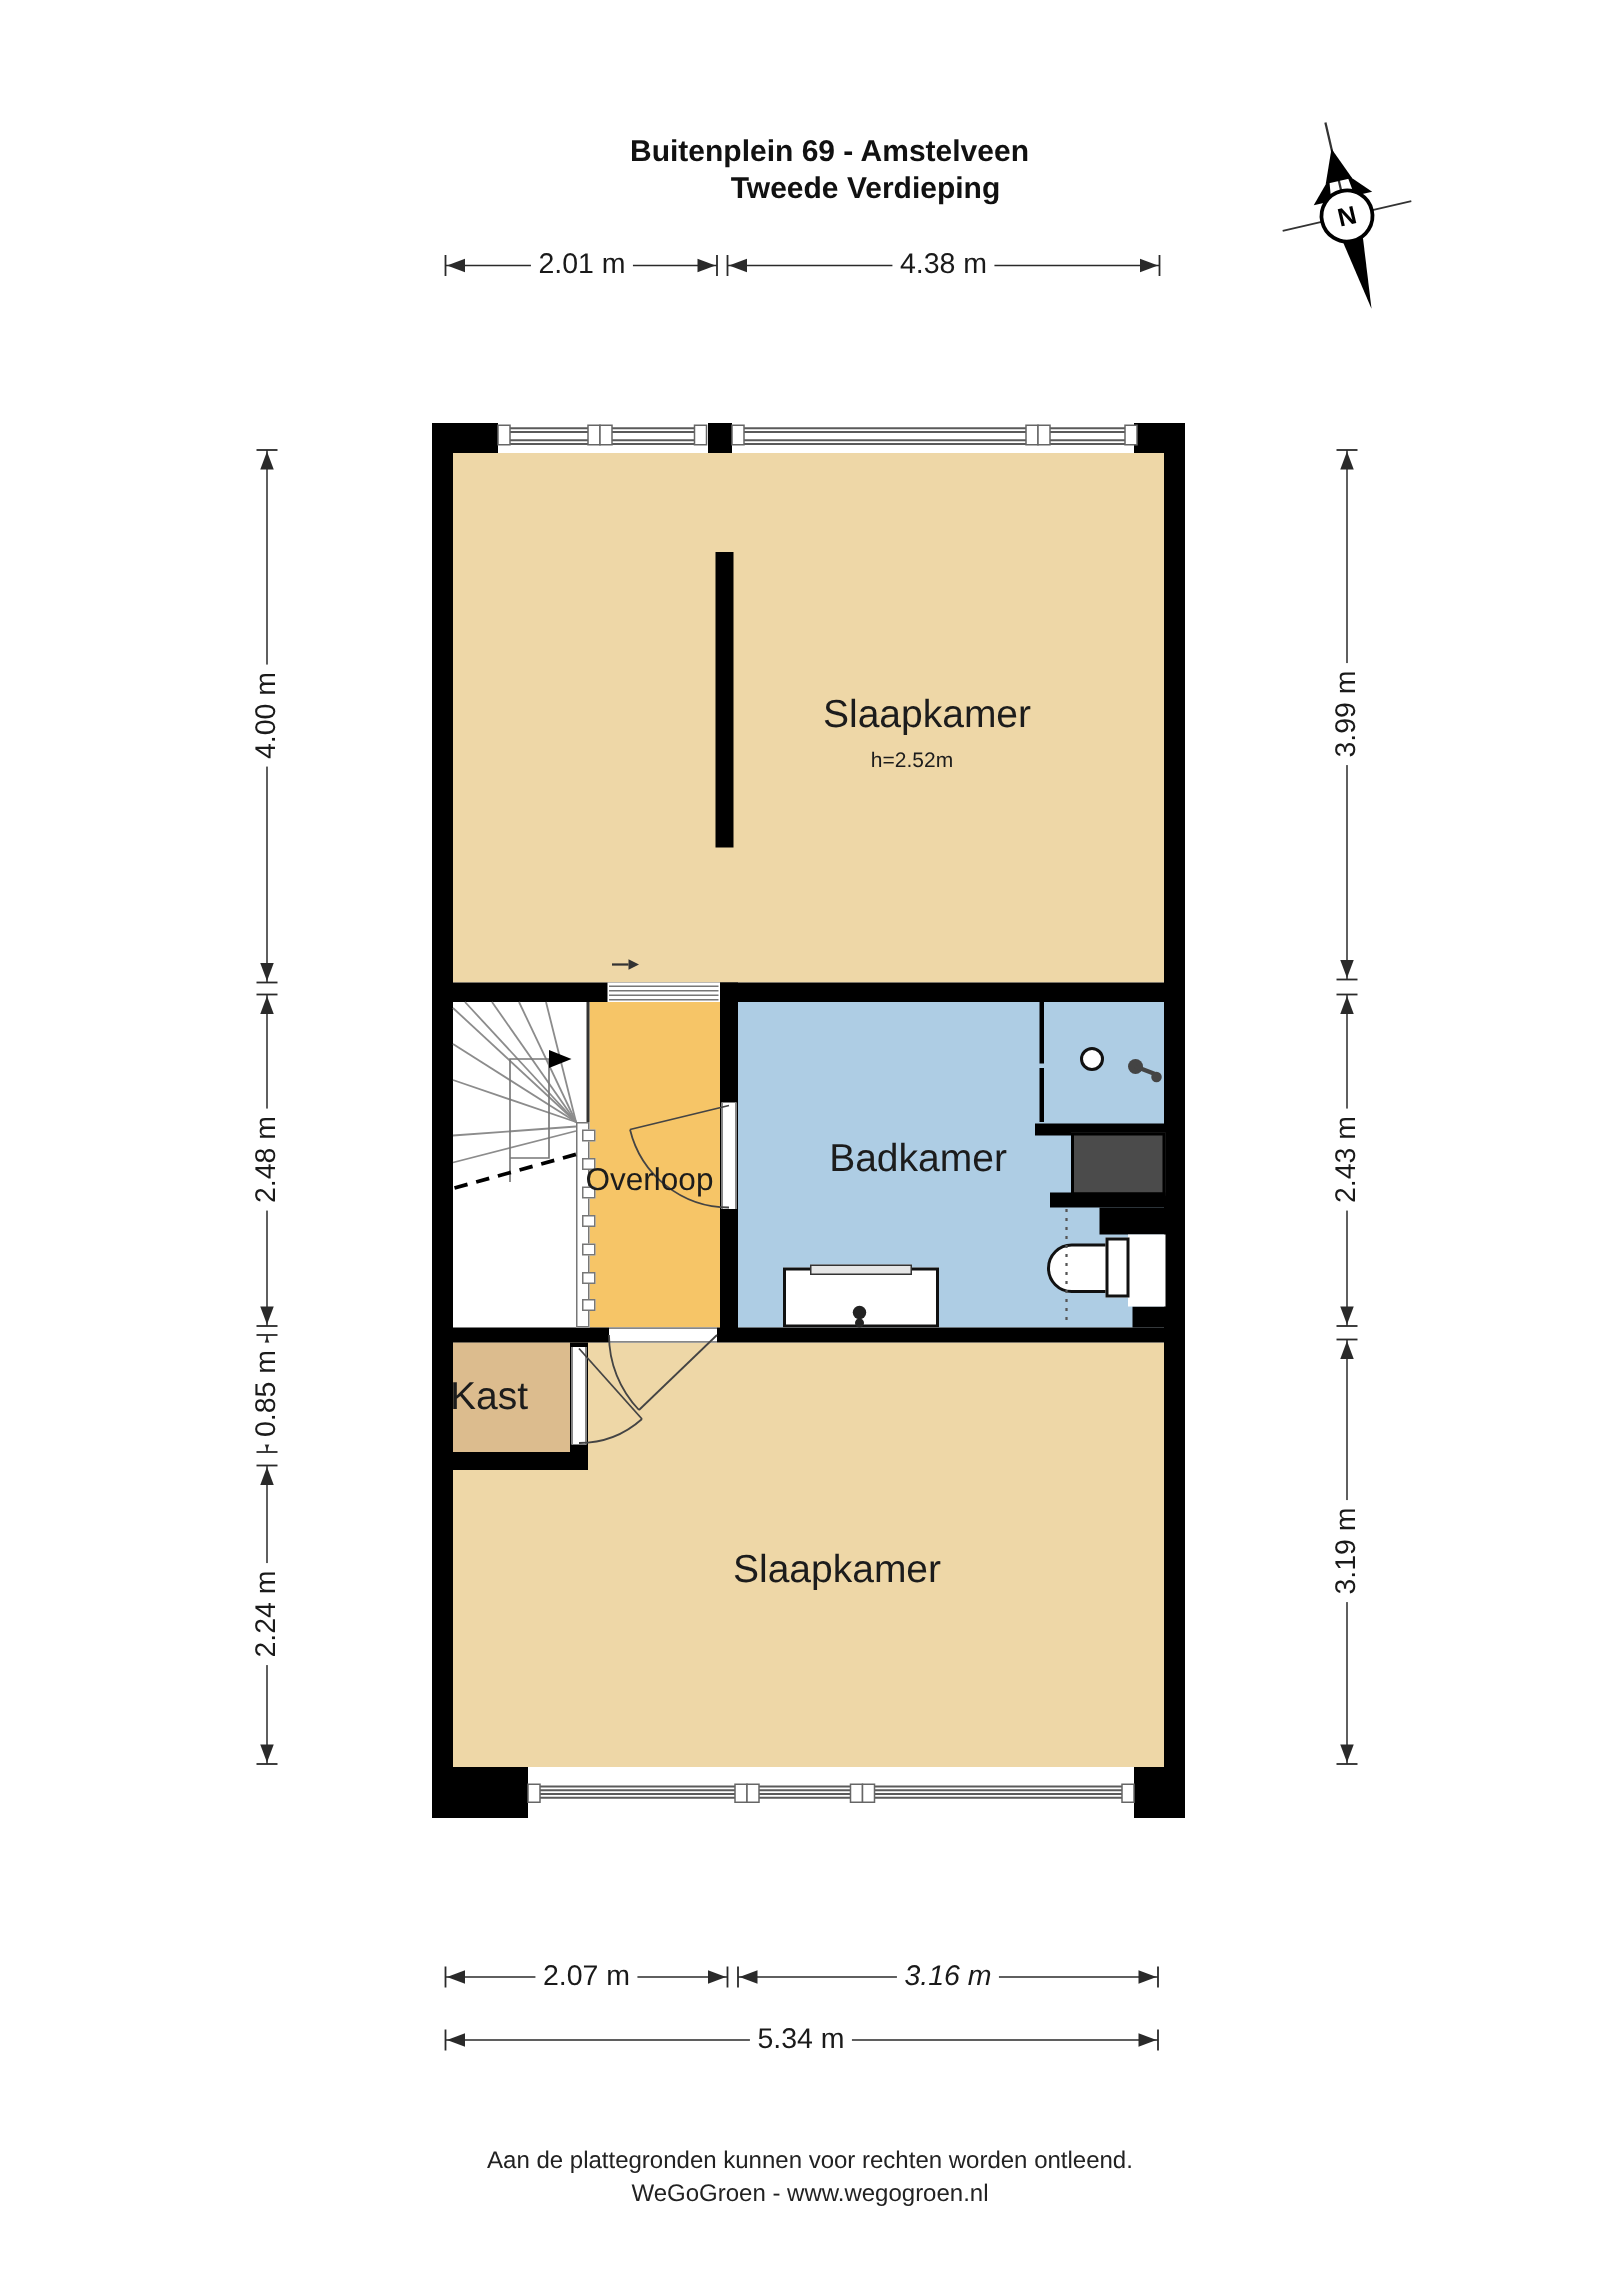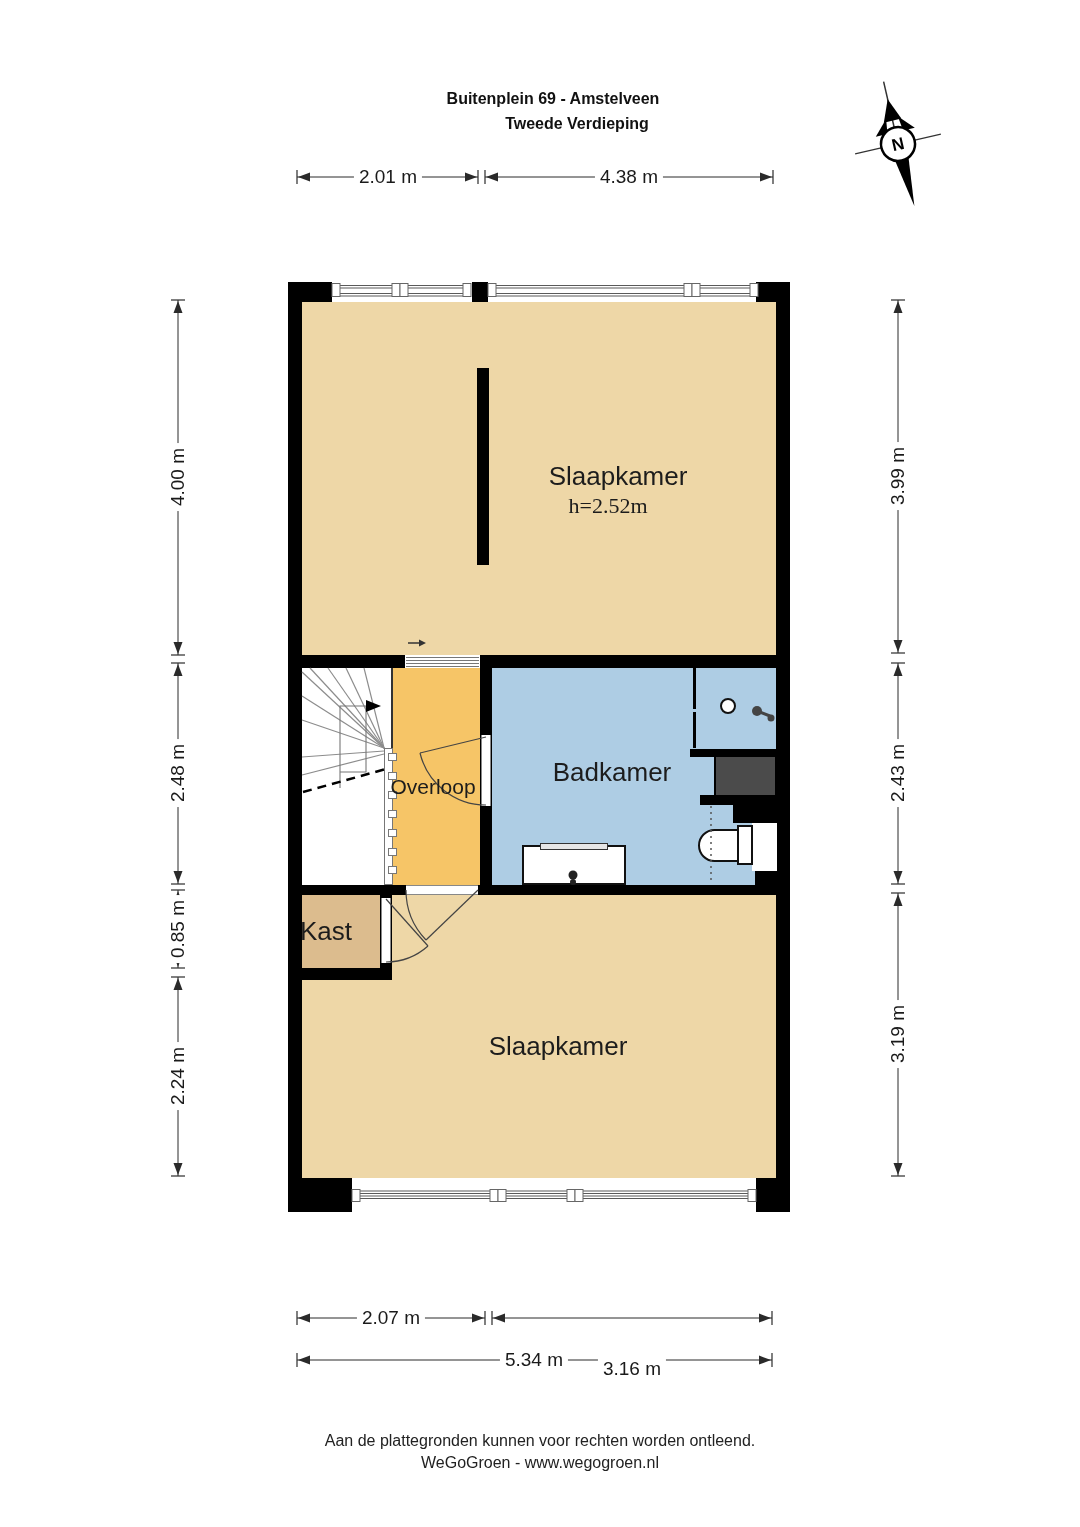--- a/index.html
+++ b/index.html
@@ -4,24 +4,24 @@
 <style>
   *{box-sizing:border-box;}
   html,body{margin:0;padding:0;background:#fff;}
   #canvas{position:relative;width:1080px;height:1527px;background:#fff;
           font-family:"Liberation Sans",sans-serif;overflow:hidden;}
   .abs{position:absolute;}
   .wall{position:absolute;background:#000;}
   .room{position:absolute;}
   .open{position:absolute;background:#fff;}
   .title{position:absolute;left:0;width:1080px;text-align:center;
-         font-weight:bold;font-size:16px;color:#111;padding-left:26px;}
+         font-weight:bold;font-size:20px;color:#111;padding-left:26px;}
   .room-label{position:absolute;transform:translate(-50%,-50%);
               font-size:26px;color:#1c1c1c;white-space:nowrap;z-index:6;}
-  .h-note{font-size:22px;font-family:Liberation Serif, serif;}
+  .h-note{font-size:14px;}
   .landing-label{font-size:21px;}
   .dim-label{position:absolute;transform:translate(-50%,-50%);font-size:19px;
              color:#1a1a1a;background:#fff;padding:0 5px;white-space:nowrap;z-index:7;}
   .dim-label.vert{transform:translate(-50%,-50%) rotate(-90deg);}
   .footer-line{position:absolute;left:0;width:1080px;text-align:center;
                font-size:16px;color:#222;}
   svg{position:absolute;left:0;top:0;}
   .notch{position:absolute;background:#fff;border:1px solid #777;}
 </style>
 </head>
@@ -260,21 +260,21 @@
   <span class="room-label" style="left:612px;top:772px;">Badkamer</span>
   <span class="room-label" style="left:326px;top:931px;">Kast</span>
   <span class="room-label" style="left:558px;top:1046px;">Slaapkamer</span>
 
   <div class="footer-line" style="top:1432px;">Aan de plattegronden kunnen voor rechten worden ontleend.</div>
   <div class="footer-line" style="top:1454px;">WeGoGroen - www.wegogroen.nl</div>
 
 <span class="dim-label" style="left: 388px; top: 177px;">2.01 m</span>
     <span class="dim-label" style="left: 629px; top: 177px;">4.38 m</span>
     <span class="dim-label" style="left: 391px; top: 1318px;">2.07 m</span>
-    <span class="dim-label" style="left: 632px; top: 1369px;">3.16 m</span>
+    <span class="dim-label" style="left: 632px; top: 1318px; font-style: italic;">3.16 m</span>
     <span class="dim-label" style="left: 534px; top: 1360px;">5.34 m</span>
     <span class="dim-label vert" style="left: 178px; top: 477px;">4.00 m</span>
     <span class="dim-label vert" style="left: 178px; top: 773px;">2.48 m</span>
     <span class="dim-label vert" style="left: 178px; top: 929px;">0.85 m</span>
     <span class="dim-label vert" style="left: 178px; top: 1076px;">2.24 m</span>
     <span class="dim-label vert" style="left: 898px; top: 476px;">3.99 m</span>
     <span class="dim-label vert" style="left: 898px; top: 773px;">2.43 m</span>
     <span class="dim-label vert" style="left: 898px; top: 1034px;">3.19 m</span>
   </div>
 

